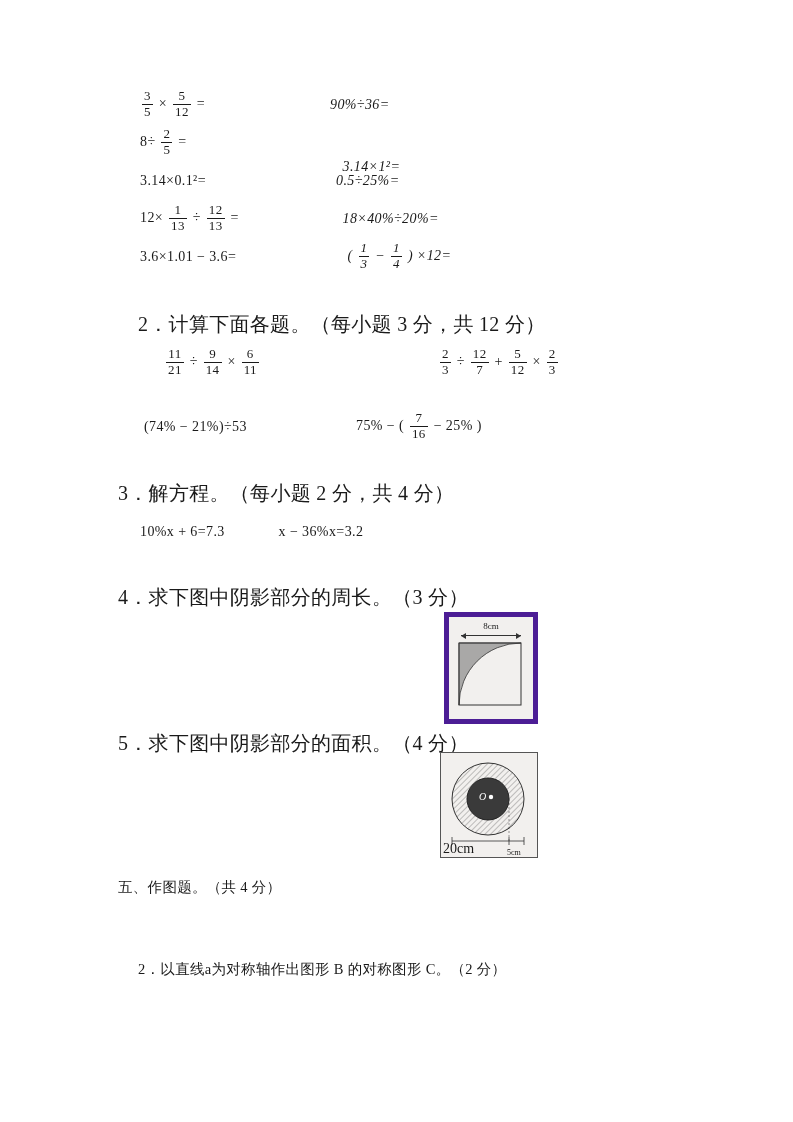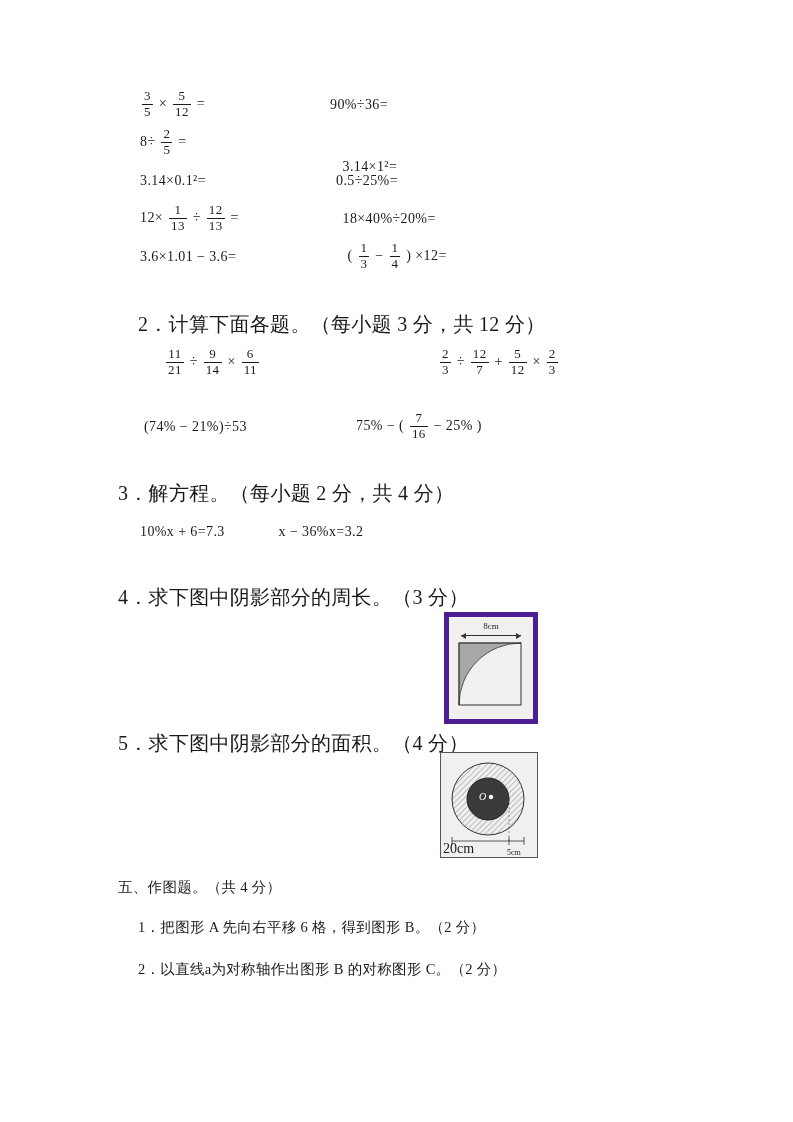--- a/index.html
+++ b/index.html
@@ -54,21 +54,21 @@
     left: 140px;
     top: 86px;
     width: 520px;
   }
   .calc-row {
     display: flex;
     align-items: center;
     height: 38px;
   }
   .calc-col-a { width: 190px; }
-  .calc-col-b { width: 320px; }
+  .calc-col-b { width: 320px; font-style: italic; }
 
   
   .q-head {
     position: absolute;
     font-size: 20px;
     letter-spacing: 0.3px;
   }
 
   
   .s2-row {
@@ -309,16 +309,15 @@
       <line x1="68" y1="88" x2="83" y2="88" stroke="#333" stroke-width="0.8"></line>
       <line x1="83" y1="84" x2="83" y2="92" stroke="#333" stroke-width="0.8"></line>
       <line x1="68" y1="46" x2="68" y2="88" stroke="#333" stroke-width="0.5" stroke-dasharray="2,2"></line>
     </svg>
     <div style="position:absolute;left:2px;bottom:0;font-size:14px;">20cm</div>
     <div style="position:absolute;left:66px;bottom:0;font-size:8px;">5cm</div>
     <div style="position:absolute;left:38px;top:38px;font-size:10px;font-style:italic;color:#fff;">O</div>
   </div>
 
   <div class="b-head" style="left:118px; top:878px;">五、作图题。（共 4 分）</div>
-  <div class="b-head" style="left:138px; top:918px;">1．把图形 A 先向右平移 6 格，得到图形 B。（2 分）</div>
   <div class="b-head" style="left:138px; top:960px;">2．以直线a为对称轴作出图形 B 的对称图形 C。（2 分）</div>
 
 </div>
 
 </body></html>

